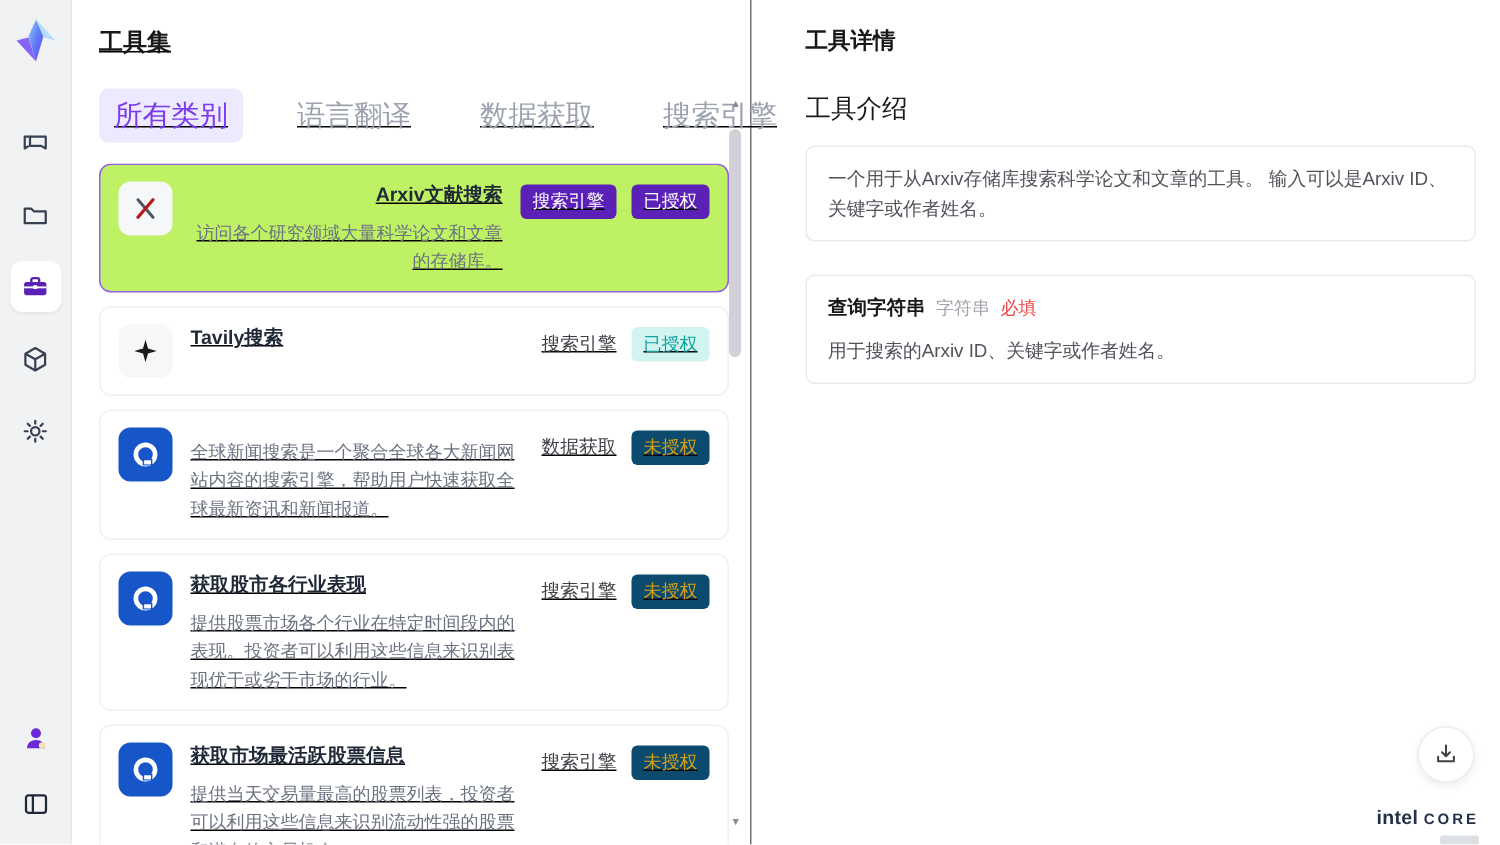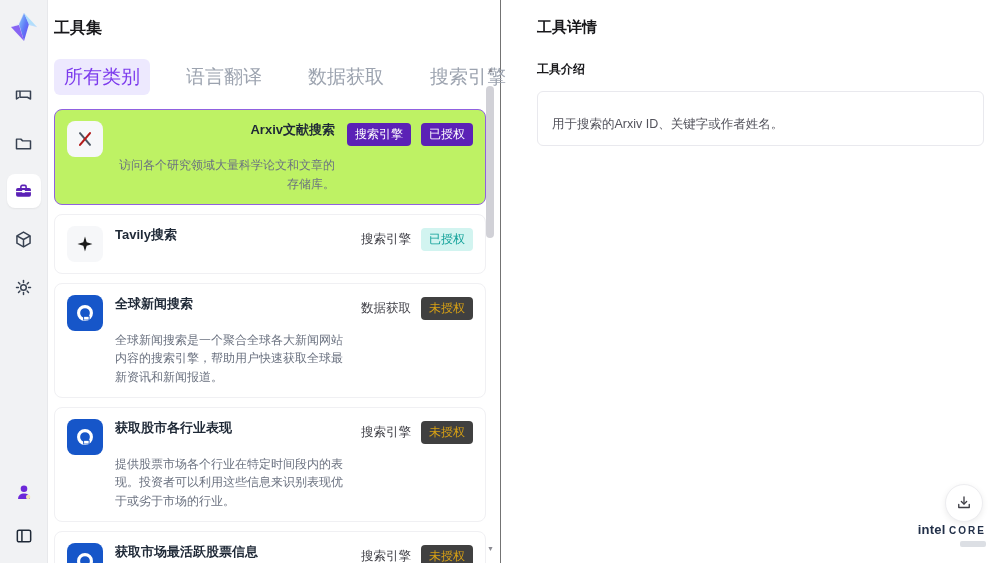--- a/index.html
+++ b/index.html
@@ -13,69 +13,69 @@
   .logo { width:30px; height:30px; margin-bottom:36px; }
   .rail-nav { display:flex; flex-direction:column; align-items:center; gap:14px; }
   .rail-btn { width:34px; height:34px; border-radius:8px; display:flex; align-items:center;
     justify-content:center; cursor:pointer; }
   .rail-btn.active { background:#ffffff; box-shadow:0 1px 2px rgba(0,0,0,.06); }
   .rail-spacer { flex:1; }
   .rail-bottom { display:flex; flex-direction:column; align-items:center; gap:10px; }
 
   
   .content { flex:1; display:flex; height:100%; position:relative; }
-  .list-panel { width:452px; flex-shrink:0; padding:18px 0 0 6px; position:relative; }
+  .list-panel { width:452px; flex-shrink:0; padding:18px 0 0 18px; position:relative;text-decoration:underline; }
   .panel-title { font-size:16px; font-weight:bold; color:#18181b; margin-bottom:20px; }
 
   .tabs { display:flex; align-items:center; gap:26px; margin-bottom:14px; }
   .tab { font-size:19px; color:#9ca3af; padding:5px 10px; border-radius:6px; cursor:pointer; white-space:nowrap; }
   .tab.active { background:#ede9fe; color:#7c3aed; }
 
   .tool-list { height:463px; overflow:hidden; padding-right:14px; display:flex;
     flex-direction:column; gap:9px; }
   .card { display:flex; align-items:flex-start; gap:12px; padding:11px 12px;
     border:1px solid #f0f0f3; border-radius:8px; background:#fff; cursor:pointer; flex-shrink:0; }
   .card.selected { background:#bef264; border:1px solid #9061e0;text-align:right; }
   .tool-icon { width:36px; height:36px; border-radius:8px; flex-shrink:0; display:flex;
     align-items:center; justify-content:center; background:#f6f7f9; overflow:hidden; }
   .tool-icon.blue { background:#1656c9; }
   .tool-text { width:242px; }
   .tool-name { font-size:13px; font-weight:bold; color:#1f2937; line-height:1.4; }
-  .tool-desc { font-size:12px; color:#6b7280; line-height:1.55; margin-top:17px; }
+  .tool-desc { font-size:12px; color:#6b7280; line-height:1.55; margin-top:7px; }
   .tool-meta { margin-left:auto; display:flex; align-items:center; gap:10px; padding-top:2px; white-space:nowrap; }
   .cat-text { font-size:12.5px; color:#3f3f46; }
   .badge { font-size:12px; border-radius:4px; padding:3px 8px; }
   .badge.purple { background:#5b21b6; color:#fff; }
   .badge.teal { background:#d2f4f0; color:#11a199; }
-  .badge.yellow { background:#404040; color:#d7a014; }
+  .badge.yellow { background:#0c4a6e; color:#d7a014; }
 
   
   .scrollbar-track { position:absolute; right:6px; top:68px; width:8px; height:482px; }
   .scrollbar-thumb { position:absolute; top:18px; left:0; width:8px; height:152px;
     border-radius:4px; background:rgba(90,90,110,.28); }
   .scroll-arrow { position:absolute; left:1px; font-size:7px; color:#8a8a92; }
 
   
   .detail-panel { flex:1; border-left:1px solid #737373; padding:18px 16px 0 36px; }
   .detail-title { font-size:15px; font-weight:bold; color:#18181b; margin-bottom:24px; }
-  .section-h { font-size:12px; font-weight:bold; color:#18181b; margin-bottom:13px; }
+  .section-h { font-size:17px; font-weight:normal; color:#18181b; margin-bottom:13px; }
   .info-box { border:1px solid #e9e9ee; border-radius:6px; padding:11px 14px; margin-bottom:22px;
     font-size:12.5px; color:#52525b; line-height:1.6; }
   .param-box { border:1px solid #e9e9ee; border-radius:6px; padding:12px 14px; }
   .param-head { display:flex; align-items:baseline; gap:7px; margin-bottom:9px; }
   .param-name { font-size:13px; font-weight:bold; color:#18181b; }
   .param-type { font-size:12px; color:#a1a1aa; }
   .param-required { font-size:12px; color:#ef4444; }
   .param-desc { font-size:12.5px; color:#52525b;margin-top:12px; }
 
   
   .fab { position:absolute; right:17px; bottom:41px; width:38px; height:38px; border-radius:50%;
     background:#fff; border:1px solid #ededf0; box-shadow:0 2px 6px rgba(0,0,0,.08);
     display:flex; align-items:center; justify-content:center; cursor:pointer; }
-  .brand { position:absolute; right:14px; bottom:16px; text-align:left; }
+  .brand { position:absolute; right:14px; bottom:0; text-align:left; }
   .brand-text { font-size:13px; color:#223049; }
   .brand-intel { font-weight:bold; letter-spacing:.2px; }
   .brand-core { font-size:10px; letter-spacing:2px; font-weight:bold; }
   .brand-bar { width:26px; height:6px; border-radius:2px; background:#dcdfe4; margin:3px 0 0 auto; }
 </style>
 </head>
 <body>
 
 <div class="app">
 
@@ -198,21 +198,20 @@
           </div>
           <div class="card">
             <div class="tool-icon blue">
               <svg viewBox="0 0 24 24" width="22" height="22">
                 <circle cx="12" cy="12" r="7" fill="none" stroke="#fff" stroke-width="3.4"></circle>
                 <rect x="10" y="15" width="7" height="5" fill="#1656c9"></rect>
                 <rect x="11" y="16.2" width="5" height="3" fill="#fff"></rect>
               </svg>
             </div>
             <div class="tool-text">
-              <div class="tool-name">全球新闻搜索</div>
               <div class="tool-desc">全球新闻搜索是一个聚合全球各大新闻网站内容的搜索引擎，帮助用户快速获取全球最新资讯和新闻报道。</div>
             </div>
             <div class="tool-meta">
               <span class="cat-text">数据获取</span>
               <span class="badge yellow">未授权</span>
             </div>
           </div>
           <div class="card">
             <div class="tool-icon blue">
               <svg viewBox="0 0 24 24" width="22" height="22">
@@ -251,22 +250,28 @@
       <div class="scrollbar-track">
         <div class="scroll-arrow" style="top:-2px">▲</div>
         <div class="scrollbar-thumb"></div>
         <div class="scroll-arrow" style="bottom:-2px">▼</div>
       </div>
     </section>
 
     <section class="detail-panel">
       <h2 class="detail-title">工具详情</h2>
       <h3 class="section-h">工具介绍</h3>
+      <div class="info-box">一个用于从Arxiv存储库搜索科学论文和文章的工具。 输入可以是Arxiv ID、关键字或作者姓名。</div>
       <div id="params">
           <div class="param-box">
+            <div class="param-head">
+              <span class="param-name">查询字符串</span>
+              <span class="param-type">字符串</span>
+              <span class="param-required">必填</span>
+            </div>
             <div class="param-desc">用于搜索的Arxiv ID、关键字或作者姓名。</div>
           </div>
         </div>
     </section>
   </div>
 
   <div class="fab">
     <svg viewBox="0 0 24 24" width="18" height="18" fill="none" stroke="#3f3f46" stroke-width="1.8" stroke-linecap="round" stroke-linejoin="round">
       <path d="M12 4 v9"></path>
         <path d="M8.5 10 L12 13.5 L15.5 10"></path>

